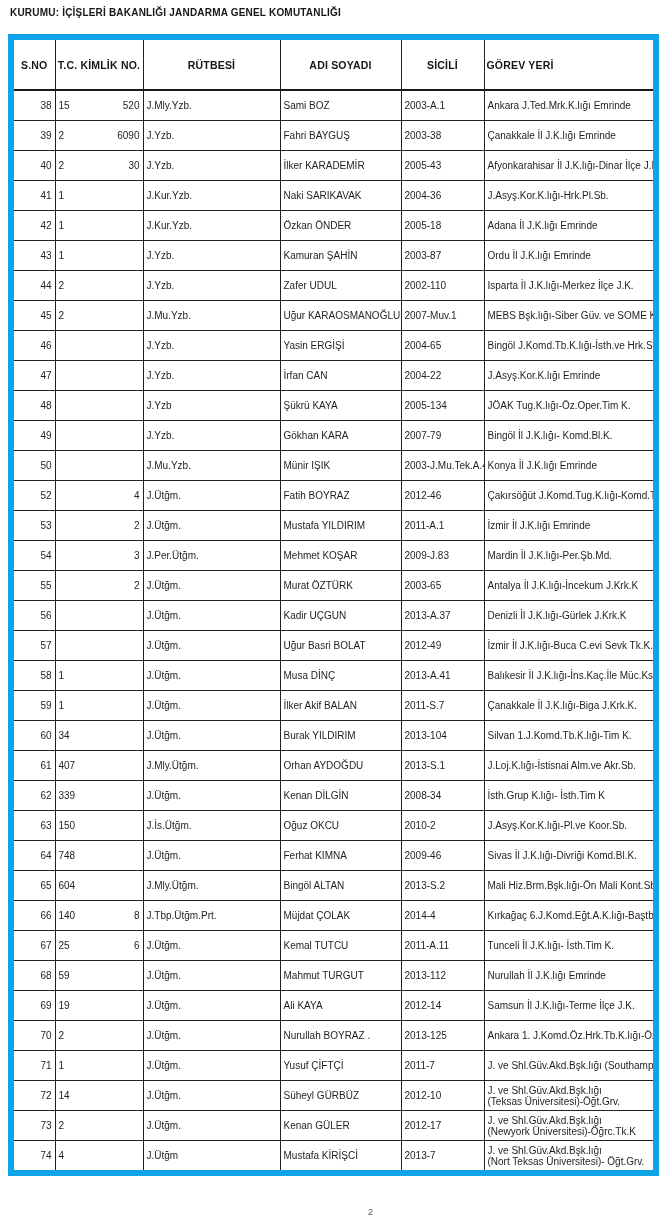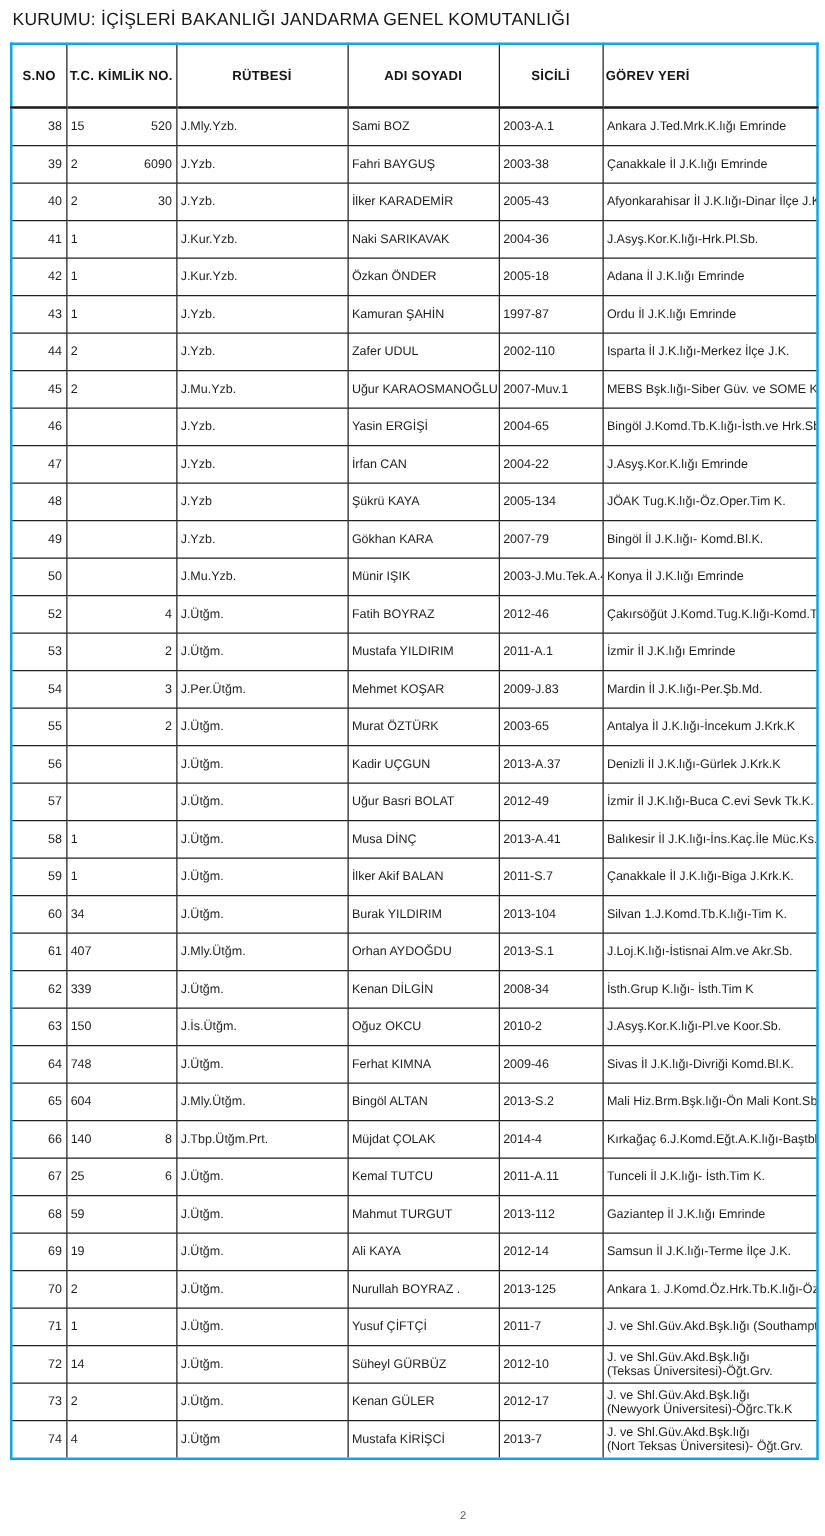--- a/index.html
+++ b/index.html
@@ -5,27 +5,27 @@
   html, body { margin:0; padding:0; }
   body {
     width:660px; height:1229px; position:relative;
     background:#ffffff; color:#1c1c1c;
     font-family:"Liberation Sans", sans-serif;
     overflow:hidden;
   }
   .sheet { position:absolute; inset:0; }
   .kurumu {
     position:absolute; left:10px; top:7px;
-    font-size:14px; font-weight:normal; letter-spacing:0.2px;
+    font-size:10px; font-weight:bold; letter-spacing:0.2px;
     color:#161616; white-space:nowrap;
   }
   table.roster {
     position:absolute; left:8px; top:34px; width:645px;
     border-collapse:collapse; table-layout:fixed;
-    border:2px solid #0ea5e9;
+    border:6px solid #0ea5e9;
   }
   table.roster th, table.roster td {
     border:1px solid #222; overflow:hidden;
   }
   table.roster th {
     height:49px; font-size:10.5px; font-weight:bold;
     text-align:center; vertical-align:middle; color:#161616;
     border-bottom:2px solid #1a1a1a; padding:0 2px;
     letter-spacing:0.2px;
   }
@@ -151,21 +151,21 @@
         <tr>
     <td class="c-sno">43</td>
     <td class="c-tc">
       <div class="tc-wrap">
         <span class="tc-frag">1</span>
         <span class="tc-frag"></span>
       </div>
     </td>
     <td class="c-rank">J.Yzb.</td>
     <td class="c-name">Kamuran ŞAHİN</td>
-    <td class="c-reg">1997-87</td>
+    <td class="c-reg">2003-87</td>
     <td class="c-duty">
             <div>Ordu İl J.K.lığı Emrinde</div>
           </td>
   </tr>
         <tr>
     <td class="c-sno">44</td>
     <td class="c-tc">
       <div class="tc-wrap">
         <span class="tc-frag">2</span>
         <span class="tc-frag"></span>
@@ -513,21 +513,21 @@
     <td class="c-tc">
       <div class="tc-wrap">
         <span class="tc-frag">59</span>
         <span class="tc-frag"></span>
       </div>
     </td>
     <td class="c-rank">J.Ütğm.</td>
     <td class="c-name">Mahmut TURGUT</td>
     <td class="c-reg">2013-112</td>
     <td class="c-duty">
-            <div>Gaziantep İl J.K.lığı Emrinde</div>
+            <div>Nurullah İl J.K.lığı Emrinde</div>
           </td>
   </tr>
         <tr>
     <td class="c-sno">69</td>
     <td class="c-tc">
       <div class="tc-wrap">
         <span class="tc-frag">19</span>
         <span class="tc-frag"></span>
       </div>
     </td>

